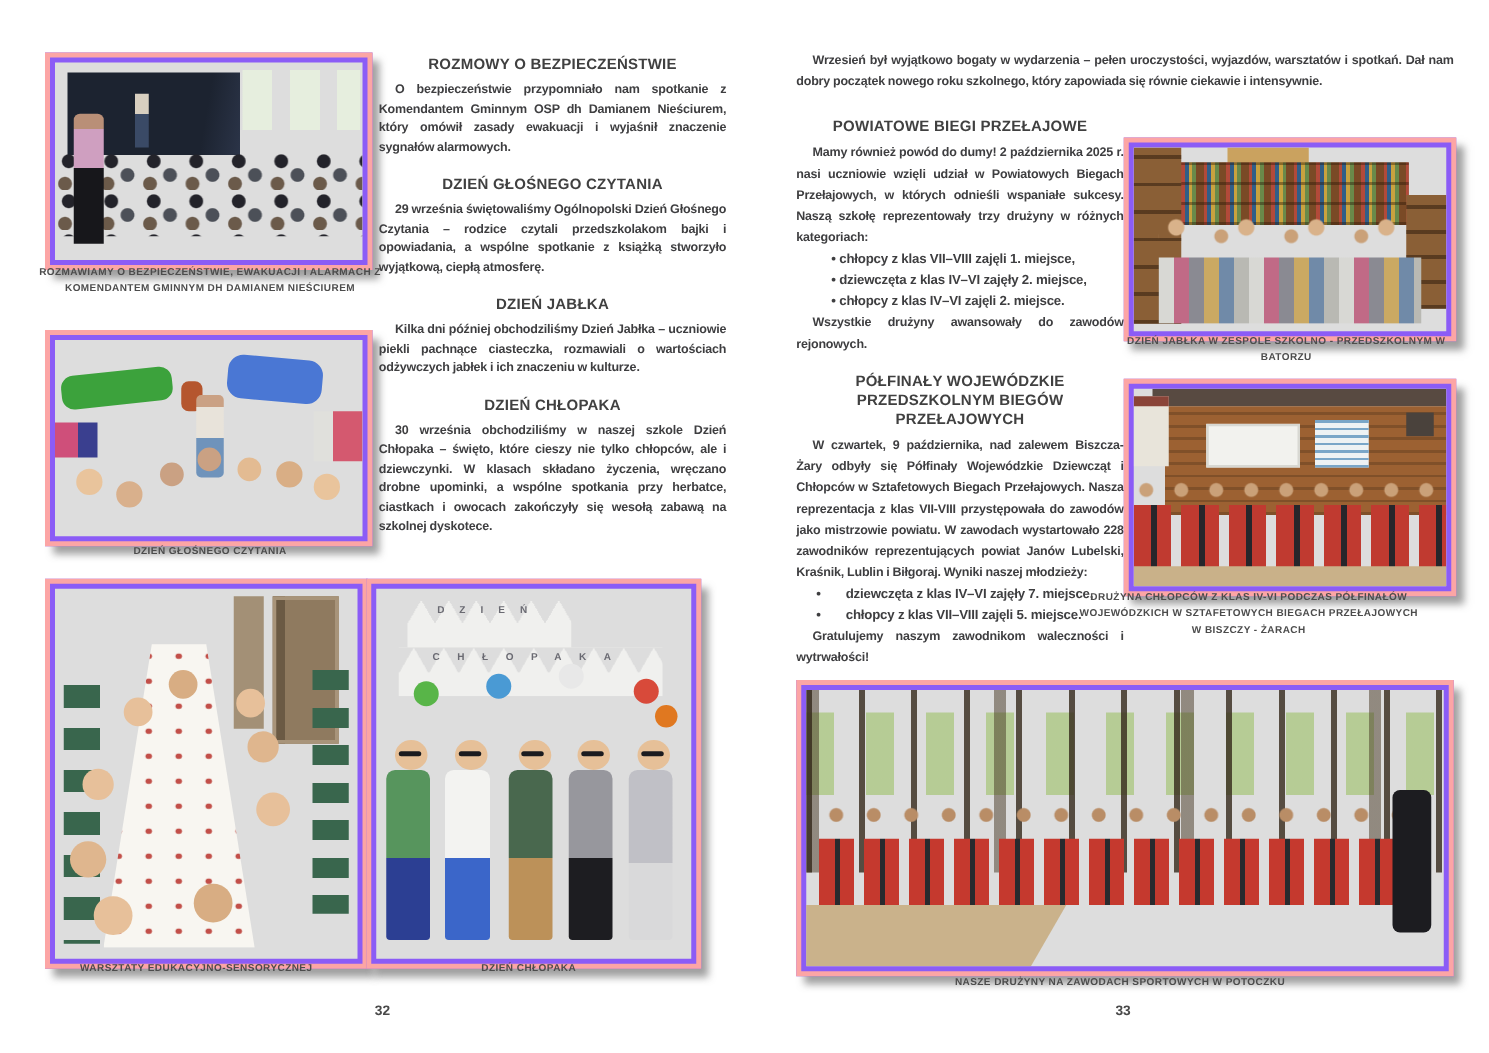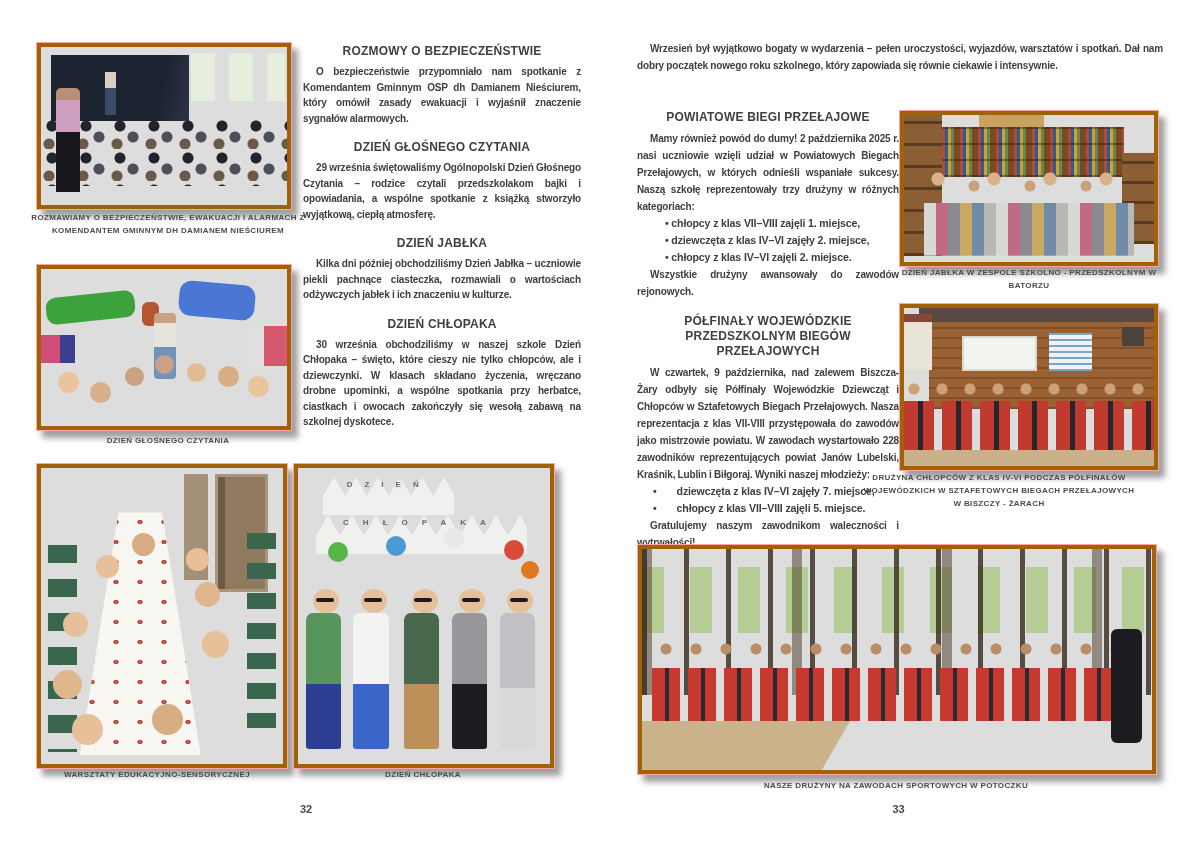--- a/index.html
+++ b/index.html
@@ -1,21 +1,21 @@
 <!DOCTYPE html>
 <html><head>
 <meta charset="utf-8">
 <style>
   html,body{margin:0;padding:0;background:#ffffff;}
   .spread{position:relative;width:1191px;height:842px;background:#fff;overflow:hidden;
           font-family:"Liberation Sans",sans-serif;color:#3e3e40;}
 
   
-  figure.photo{position:absolute;margin:0;background:#a16207;padding:4px;
-               border:1px solid #fca5a5;
+  figure.photo{position:absolute;margin:0;background:#8b5cf6;padding:4px;
+               border:4px solid #fca5a5;
                box-shadow:6px 7px 6px rgba(80,80,80,.55);}
   figure.photo .img{position:relative;width:100%;height:100%;overflow:hidden;background:#ddd;}
   figure.photo .img span{position:absolute;display:block;}
 
   
   .p1{background:linear-gradient(to bottom,#bba687 0,#c8b494 46%,#93714d 47%,#7b5a3b 100%);}
   .p1 .stage{left:4%;top:5%;width:56%;height:42%;background:linear-gradient(100deg,#1c2330 78%,#2b3448);}
   .p1 .win{right:1%;top:4%;width:38%;height:30%;
            background:repeating-linear-gradient(90deg,#e6eede 0 24px,rgba(0,0,0,0) 24px 38px);}
   .p1 .speaker{left:26%;top:16%;width:4.5%;height:27%;background:linear-gradient(#d8cfc0 0 38%,#3a4a66 38%);}
@@ -140,21 +140,21 @@
      background-size:30px 22px,100% 68%;
      background-position:4px 0,0 100%;
      background-repeat:repeat-x,no-repeat;}
   .p7 .girl{right:2%;top:36%;width:6%;height:52%;background:#1c1c20;border-radius:6px;}
   .p7 .path{left:-4%;bottom:0;width:42%;height:22%;background:#c6a877;transform:skewX(-30deg);opacity:.8;}
 
   
   .caption{position:absolute;font-size:8px;font-weight:bold;
            color:#4c4c4c;text-align:center;line-height:13px;letter-spacing:.35px;}
   .colL{position:absolute;left:303px;top:44px;width:278px;}
-  .colR{position:absolute;left:637px;top:110px;width:262px;}
+  .colR{position:absolute;left:637px;top:94px;width:262px;}
   .intro{position:absolute;left:637px;top:40px;width:526px;}
   h3.head{margin:14px 0 5px;font-size:12px;line-height:15px;font-weight:bold;
           color:#404040;text-align:center;letter-spacing:.2px;}
   h3.head.first{margin-top:0;}
   p.body{margin:0 0 10px;font-size:10px;font-weight:600;line-height:15.5px;
          text-align:justify;text-indent:13px;letter-spacing:-.15px;word-spacing:-.3px;}
   .colR p.body, .intro p.body{line-height:17px;margin:0;}
   ul.bullets{margin:0;padding:0;list-style:none;font-size:10.6px;font-weight:600;
              line-height:17px;letter-spacing:-.15px;}
   ul.bullets li{padding-left:28px;}

